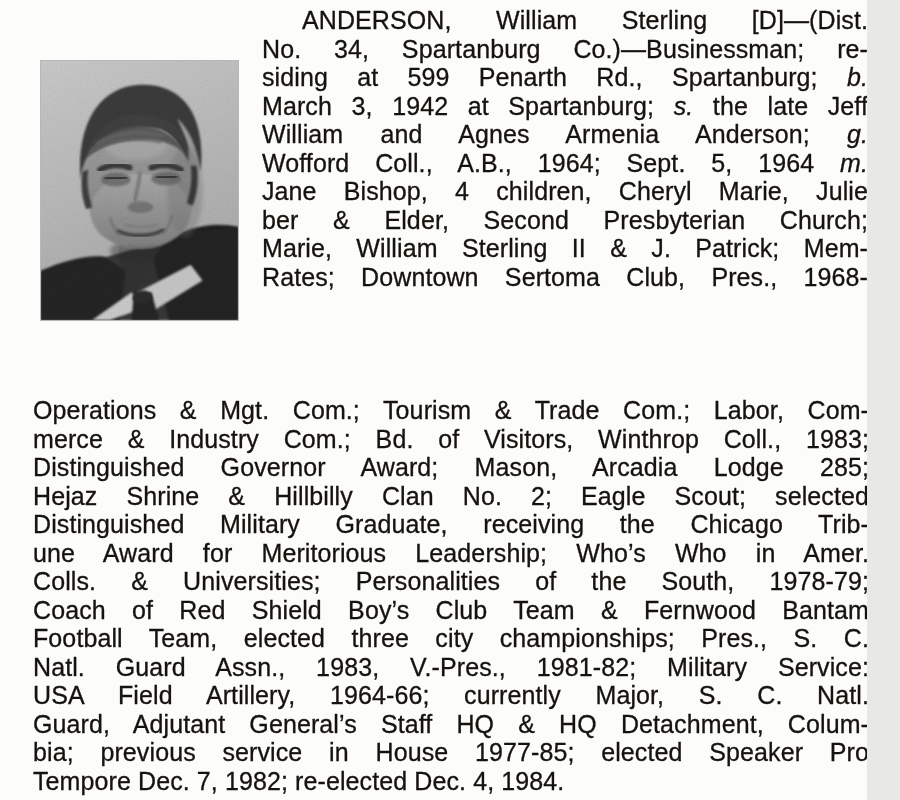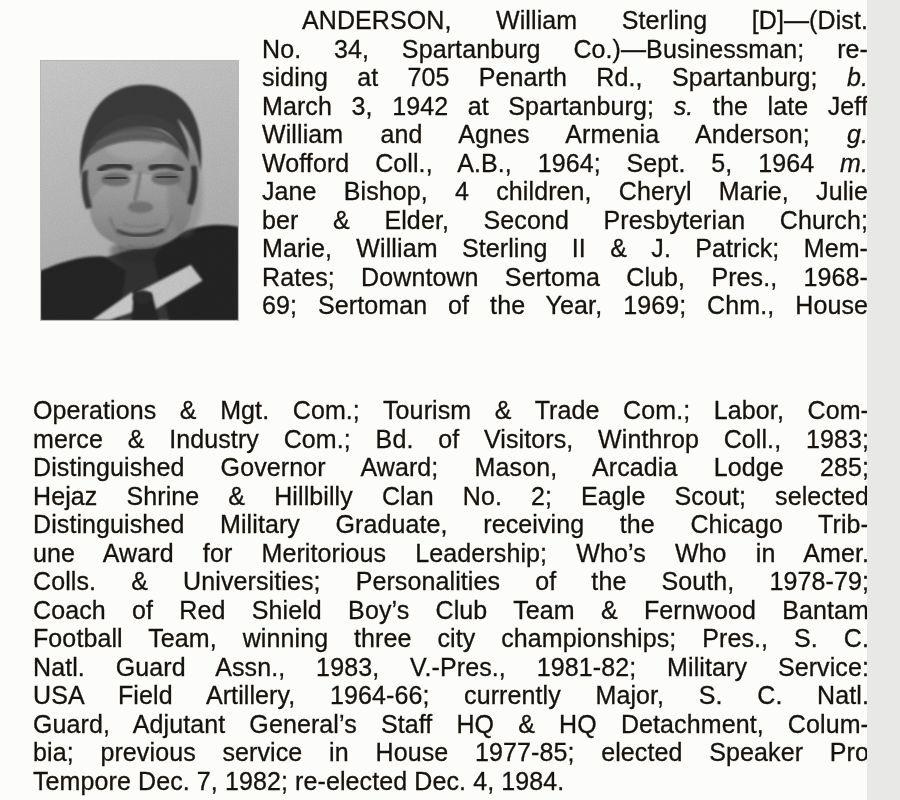--- a/index.html
+++ b/index.html
@@ -113,40 +113,39 @@
       <path d="M133,156 C131,164 128,170 124,175" stroke="#7e776d" stroke-width="2.5" fill="none" opacity="0.7" filter="url(#soft)"></path>
       <path d="M88,186 C96,190 108,190 116,186" stroke="#776f65" stroke-width="2.5" fill="none" opacity="0.6" filter="url(#soft)"></path>
 
       <rect x="0" y="0" width="200" height="262" filter="url(#grain)" opacity="0.10"></rect>
     </svg>
   </div>
 
   <div class="entry-col col-narrow">
       <div class="line"><span>ANDERSON, William Sterling [D]—(Dist.</span></div>
       <div class="line"><span>No. 34, Spartanburg Co.)—Businessman; re-</span></div>
-      <div class="line"><span>siding at 705 Penarth Rd., Spartanburg; </span><span class="it">b.</span></div>
+      <div class="line"><span>siding at 599 Penarth Rd., Spartanburg; </span><span class="it">b.</span></div>
       <div class="line"><span>March 3, 1942 at Spartanburg; </span><span class="it">s.</span><span> the late Jeff</span></div>
       <div class="line"><span>William and Agnes Armenia Anderson; </span><span class="it">g.</span></div>
       <div class="line"><span>Wofford Coll., A.B., 1964; Sept. 5, 1964 </span><span class="it">m.</span></div>
       <div class="line"><span>Jane Bishop, 4 children, Cheryl Marie, Julie</span></div>
       <div class="line"><span>ber &amp; Elder, Second Presbyterian Church;</span></div>
       <div class="line"><span>Marie, William Sterling II &amp; J. Patrick; Mem-</span></div>
       <div class="line"><span>Rates; Downtown Sertoma Club, Pres., 1968-</span></div>
-      <div class="line"><span>69; Sertoman of the Year, 1969; Chm., House</span></div>
     </div>
   <div class="entry-col col-wide">
       <div class="line"><span>Operations &amp; Mgt. Com.; Tourism &amp; Trade Com.; Labor, Com-</span></div>
       <div class="line"><span>merce &amp; Industry Com.; Bd. of Visitors, Winthrop Coll., 1983;</span></div>
       <div class="line"><span>Distinguished Governor Award; Mason, Arcadia Lodge 285;</span></div>
       <div class="line"><span>Hejaz Shrine &amp; Hillbilly Clan No. 2; Eagle Scout; selected</span></div>
       <div class="line"><span>Distinguished Military Graduate, receiving the Chicago Trib-</span></div>
       <div class="line"><span>une Award for Meritorious Leadership; Who’s Who in Amer.</span></div>
       <div class="line"><span>Colls. &amp; Universities; Personalities of the South, 1978-79;</span></div>
       <div class="line"><span>Coach of Red Shield Boy’s Club Team &amp; Fernwood Bantam</span></div>
-      <div class="line"><span>Football Team, winning three city championships; Pres., S. C.</span></div>
+      <div class="line"><span>Football Team, elected three city championships; Pres., S. C.</span></div>
       <div class="line"><span>Natl. Guard Assn., 1983, V.-Pres., 1981-82; Military Service:</span></div>
       <div class="line"><span>USA Field Artillery, 1964-66; currently Major, S. C. Natl.</span></div>
       <div class="line"><span>Guard, Adjutant General’s Staff HQ &amp; HQ Detachment, Colum-</span></div>
       <div class="line"><span>bia; previous service in House 1977-85; elected Speaker Pro</span></div>
       <div class="line"><span>Tempore Dec. 7, 1982; re-elected Dec. 4, 1984.</span></div>
     </div>
 
 </div>
 
 </body></html>

